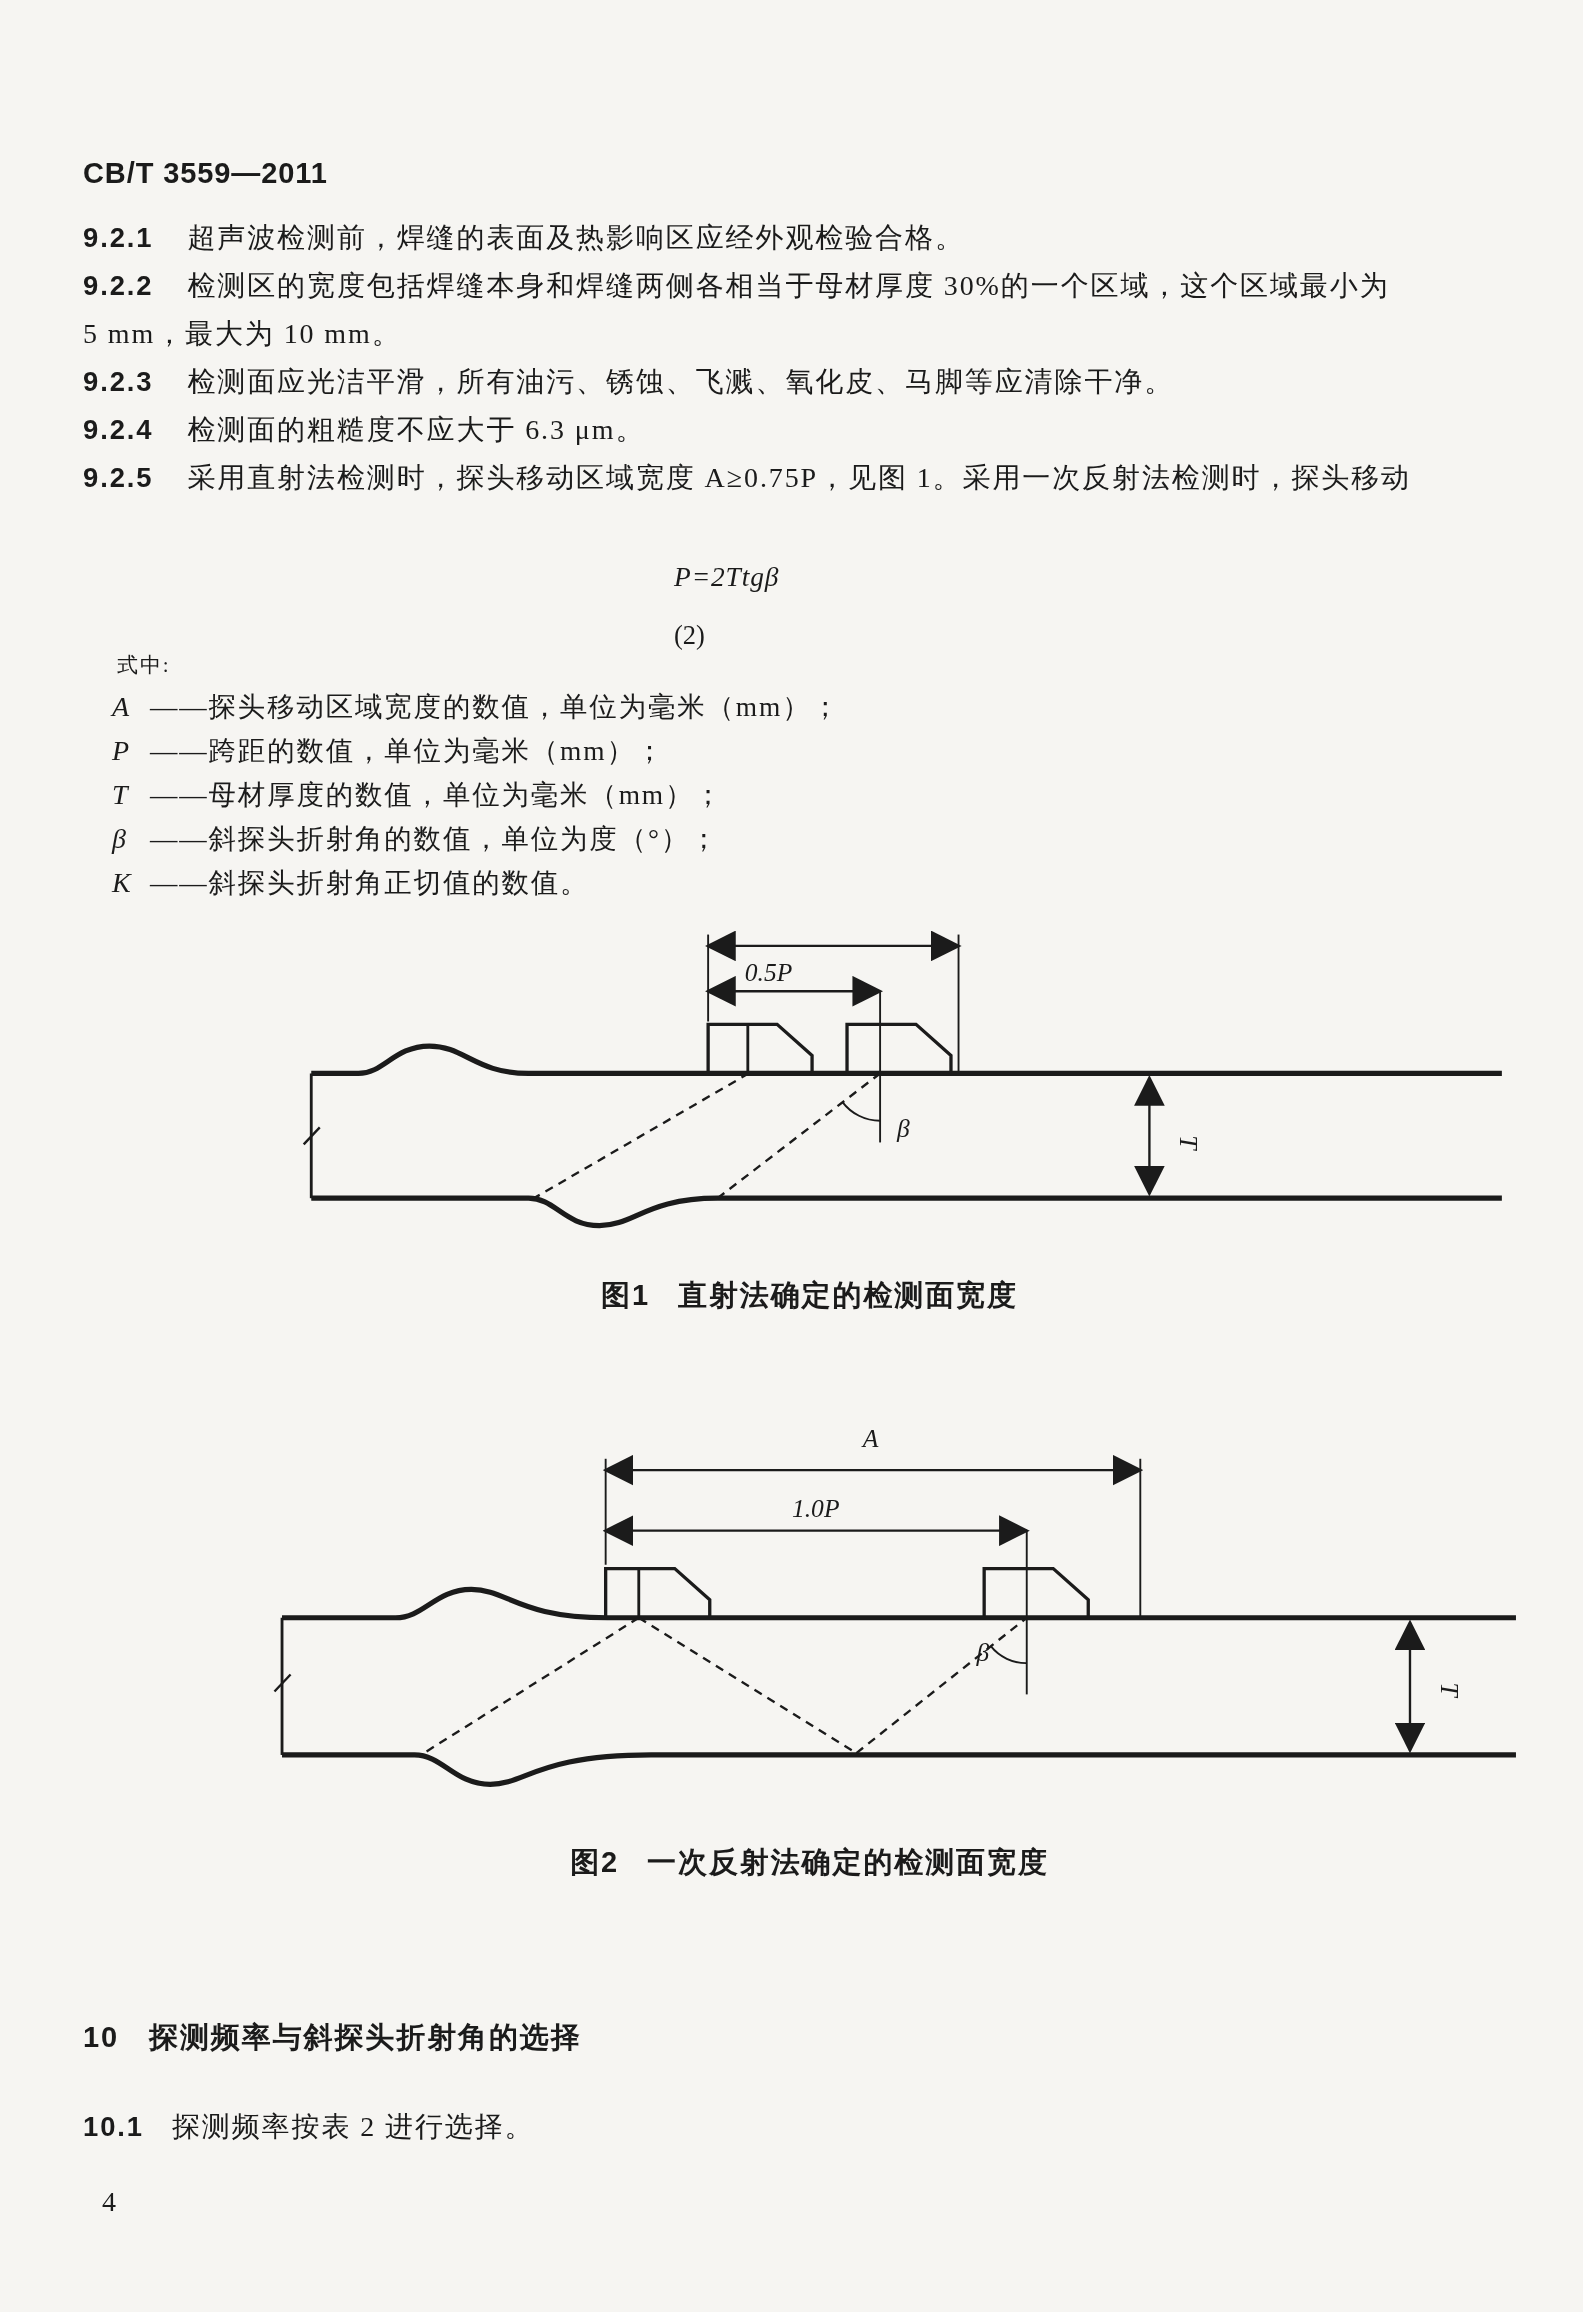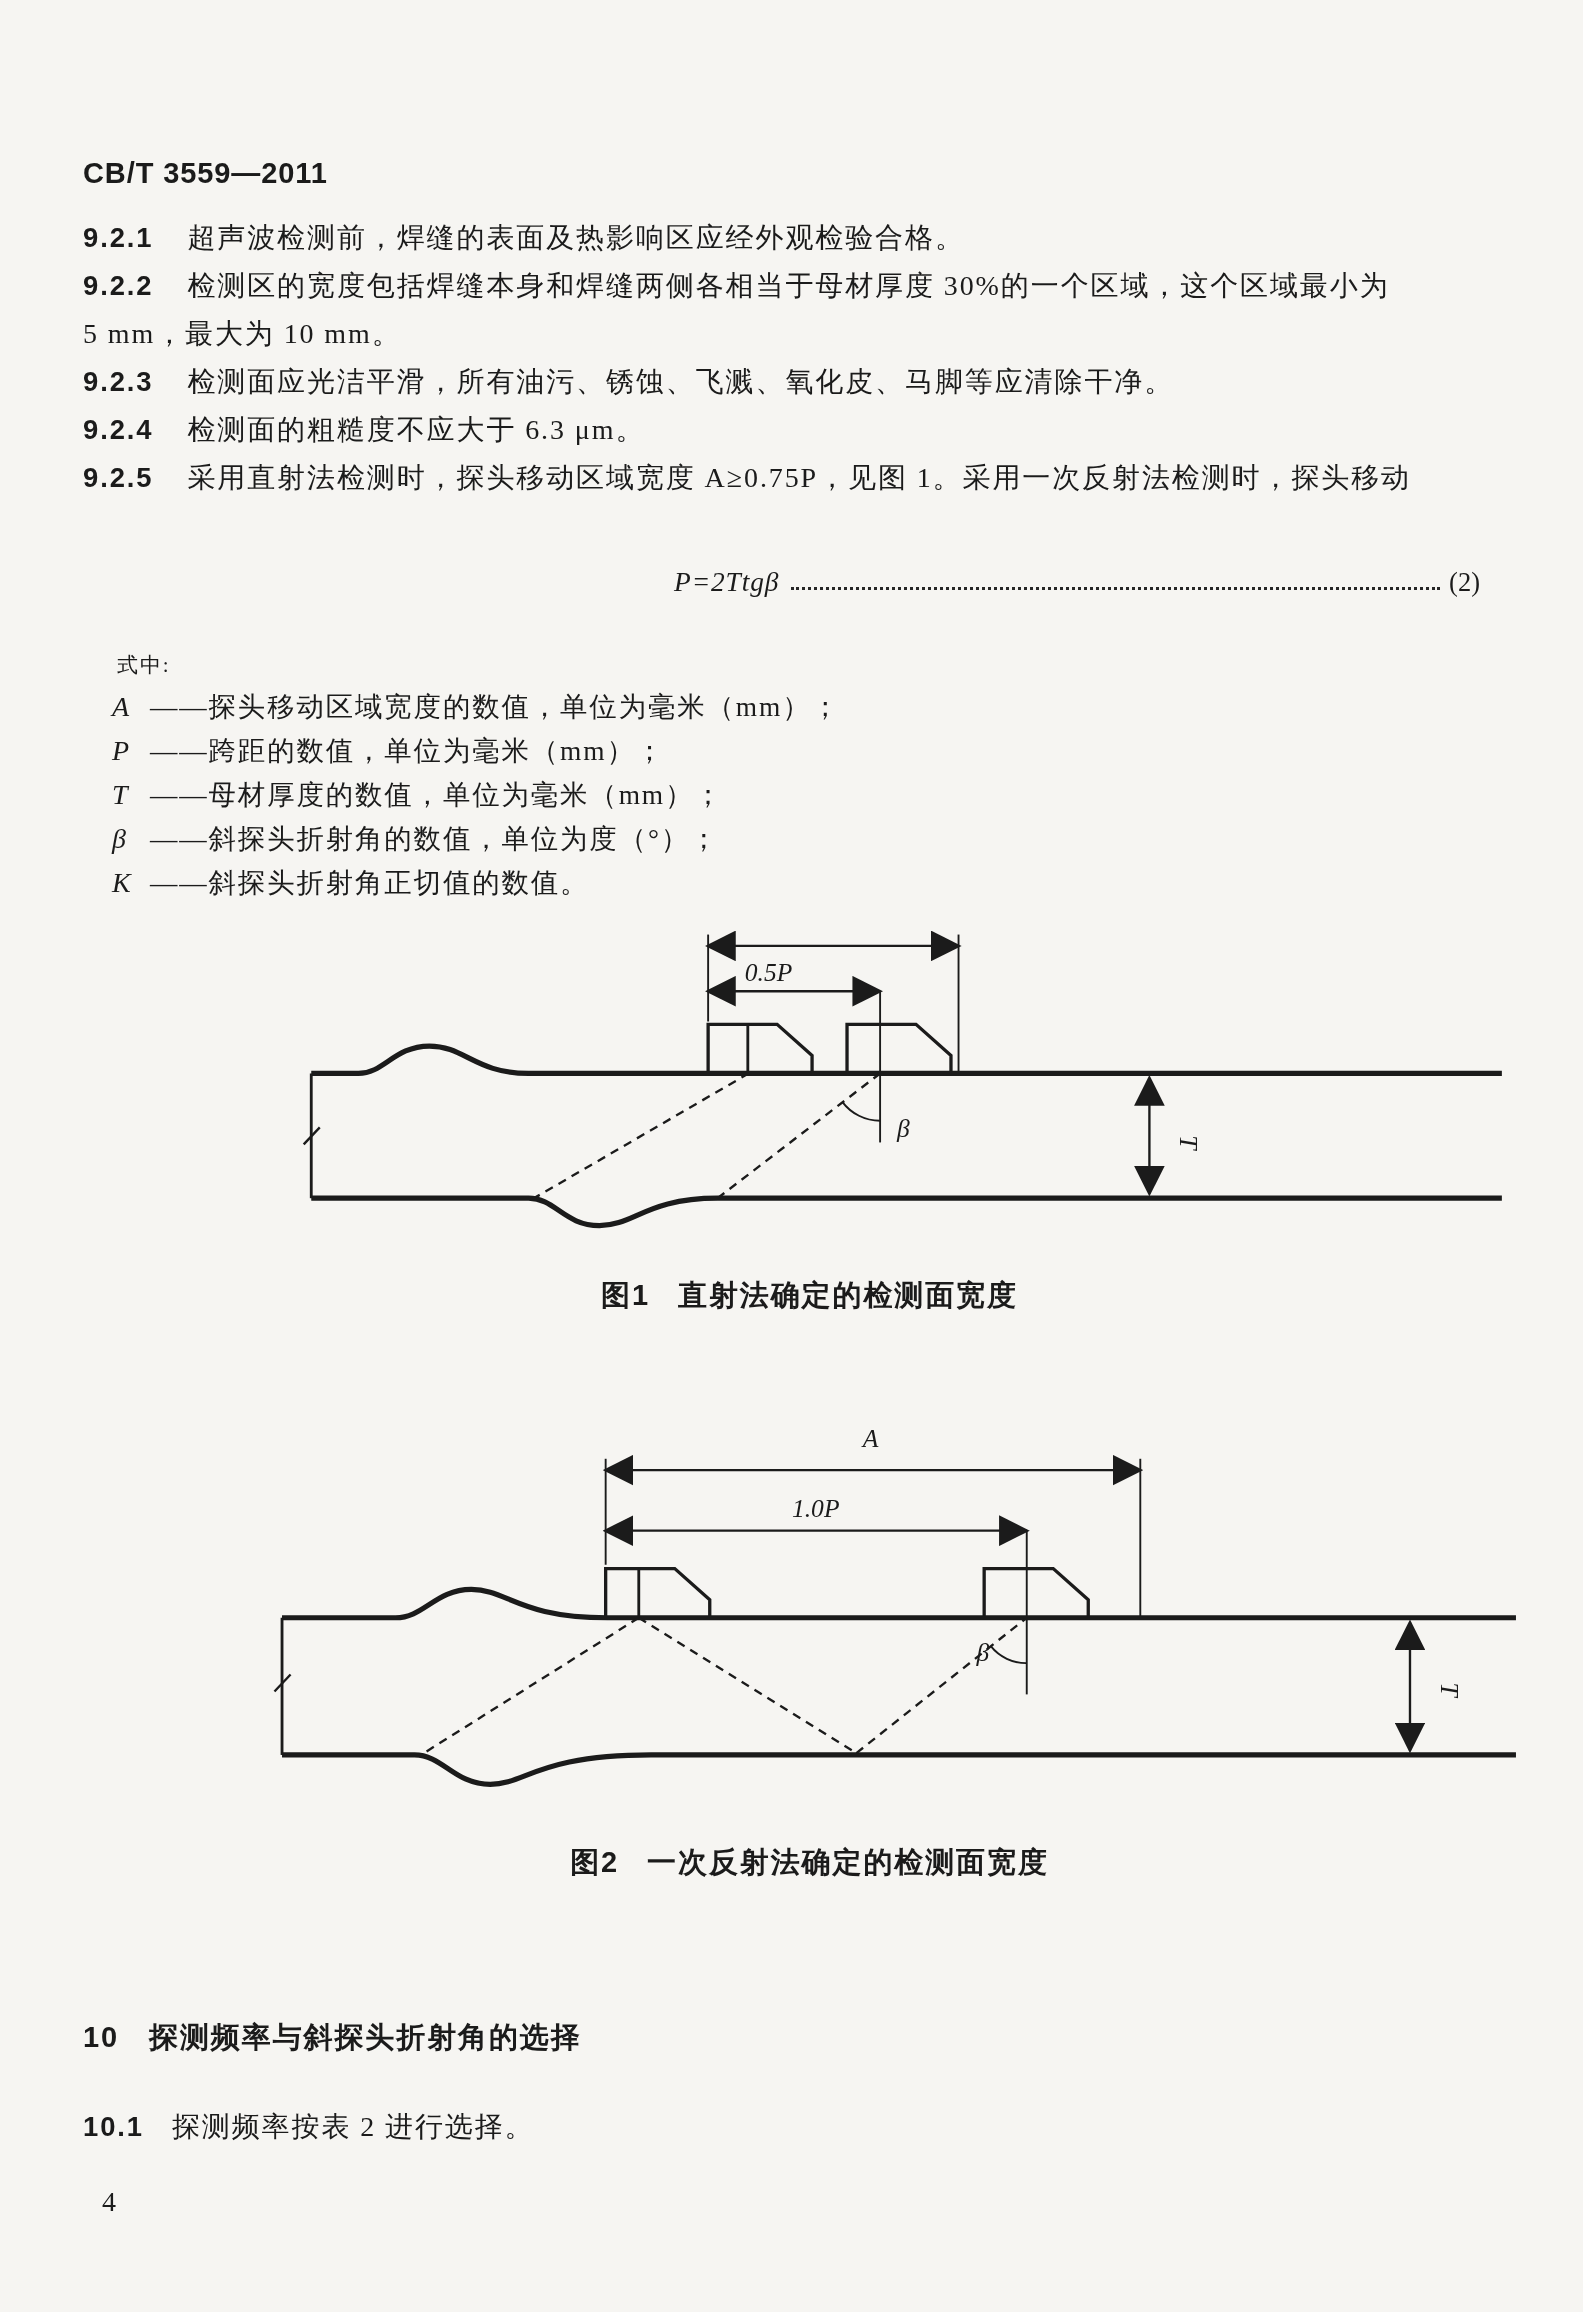--- a/index.html
+++ b/index.html
@@ -14,21 +14,21 @@
     font-family:"Liberation Sans","DejaVu Sans",sans-serif;
     font-weight:700; font-size:29px; letter-spacing:0.9px;
   }
   .clauses { position:absolute; left:83px; top:214px; width:1438px; }
   .bline { height:48px; line-height:48px; font-size:28px; letter-spacing:1.9px; white-space:nowrap; }
   .cnum {
     font-family:"Liberation Sans","DejaVu Sans",sans-serif;
     font-weight:700; font-size:27.4px; letter-spacing:1.9px; margin-right:34px;
   }
   .formulas { position:absolute; left:674px; top:556px; width:806px; }
-  .frow { display:flex; align-items:flex-end; height:47px; }
+  .frow { display:flex; align-items:flex-start; height:47px;flex-direction:column; }
   .fexpr { font-style:italic; font-size:27.4px; letter-spacing:0.9px; line-height:42px; }
   .frow.second .fexpr { margin-left:13.2px; }
   .fleader { flex:1 1 auto; border-bottom:3.3px dotted #262626; margin:0 9.5px 13.2px 11.4px; height:0.9px; }
   .fnum { font-size:26.5px; line-height:42px; }
   .sym-intro { position:absolute; left:117px; top:651px; font-size:21px; letter-spacing:1.9px; }
   .symlist { position:absolute; left:112px; top:685px; }
   .symrow { display:flex; height:44px; line-height:44px; font-size:27.4px; letter-spacing:1.9px; }
   .sym { font-style:italic; width:38px; flex:0 0 38px; font-size:28px; }
   .figure-svg { position:absolute; }
   .figcap {

